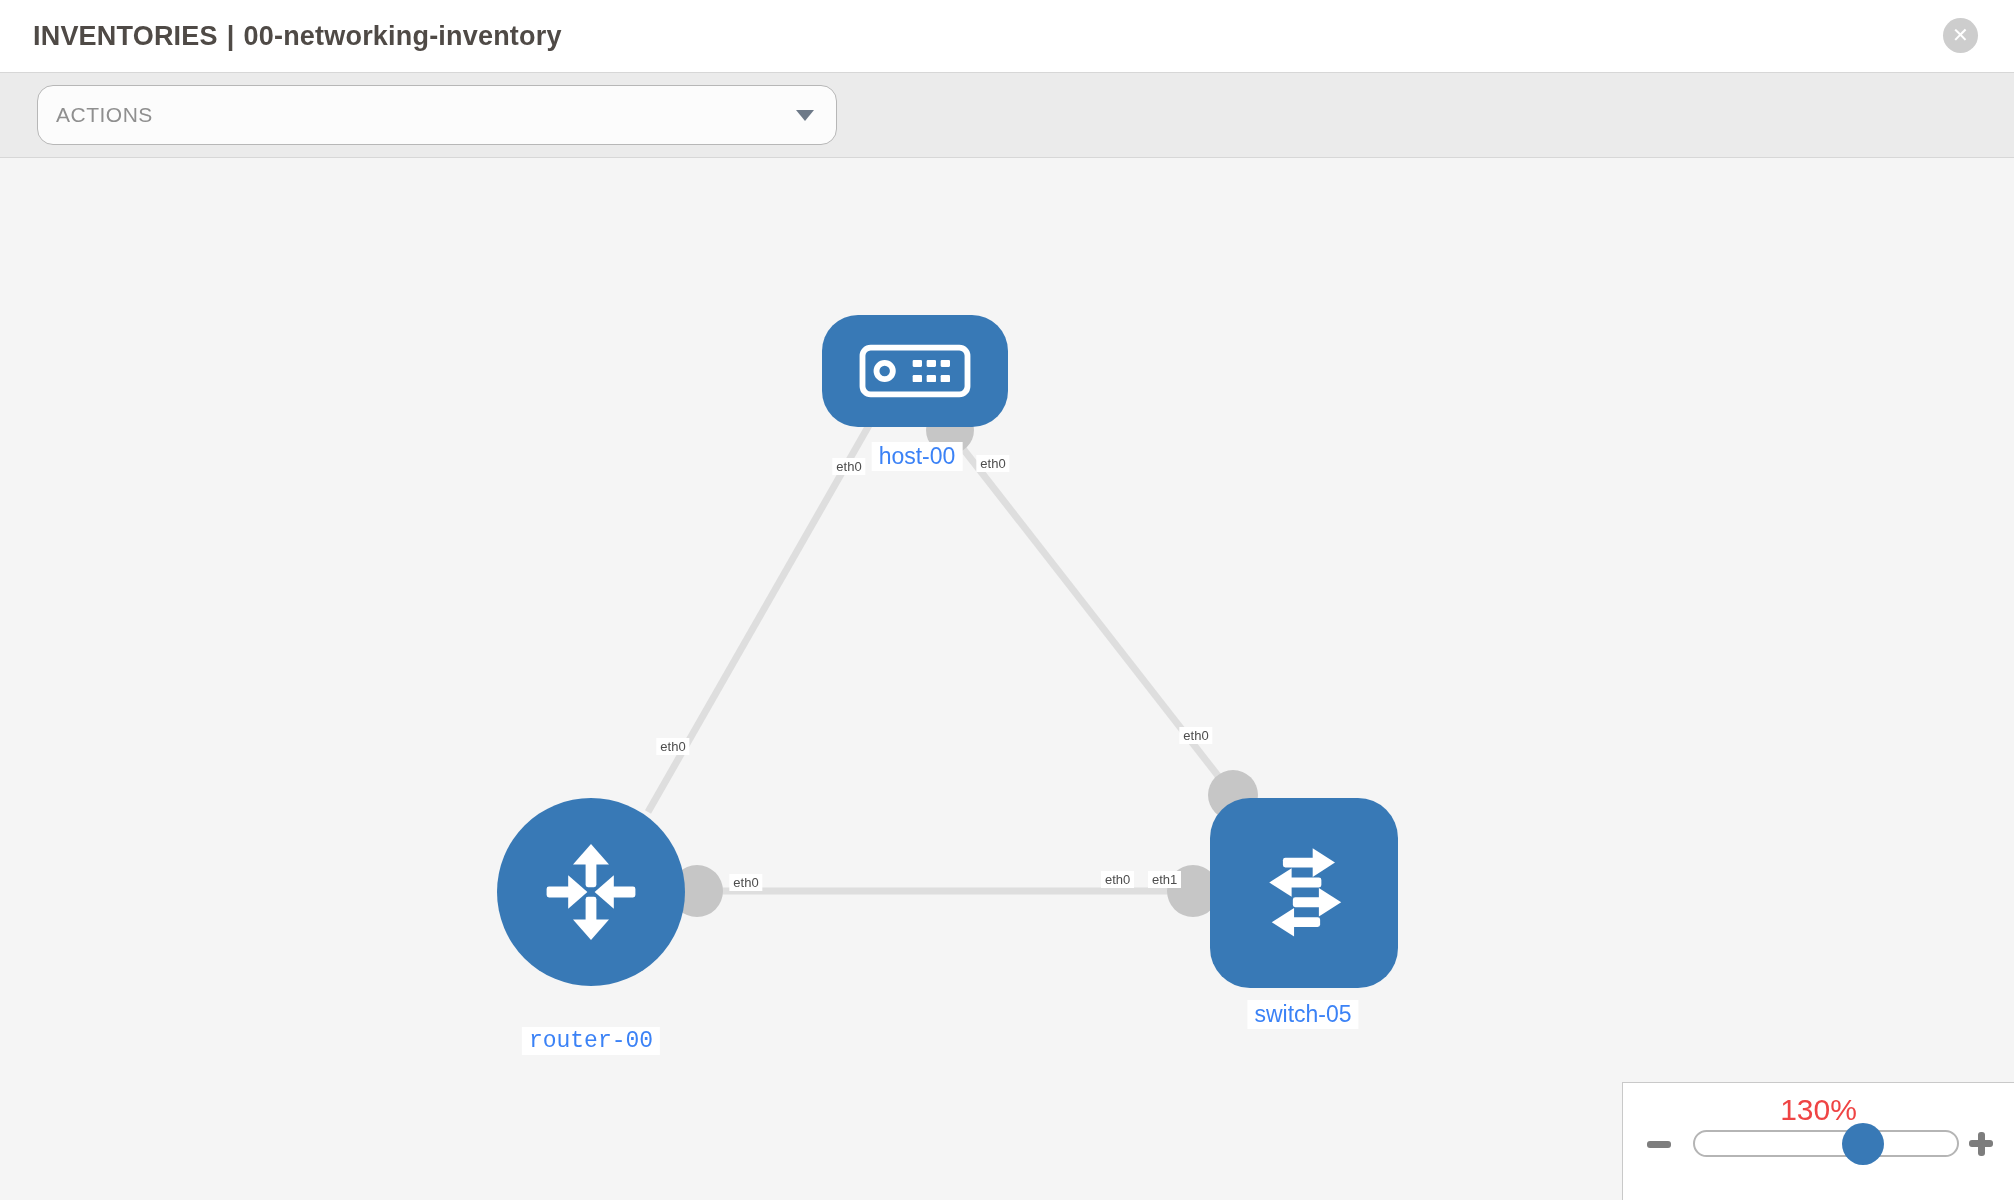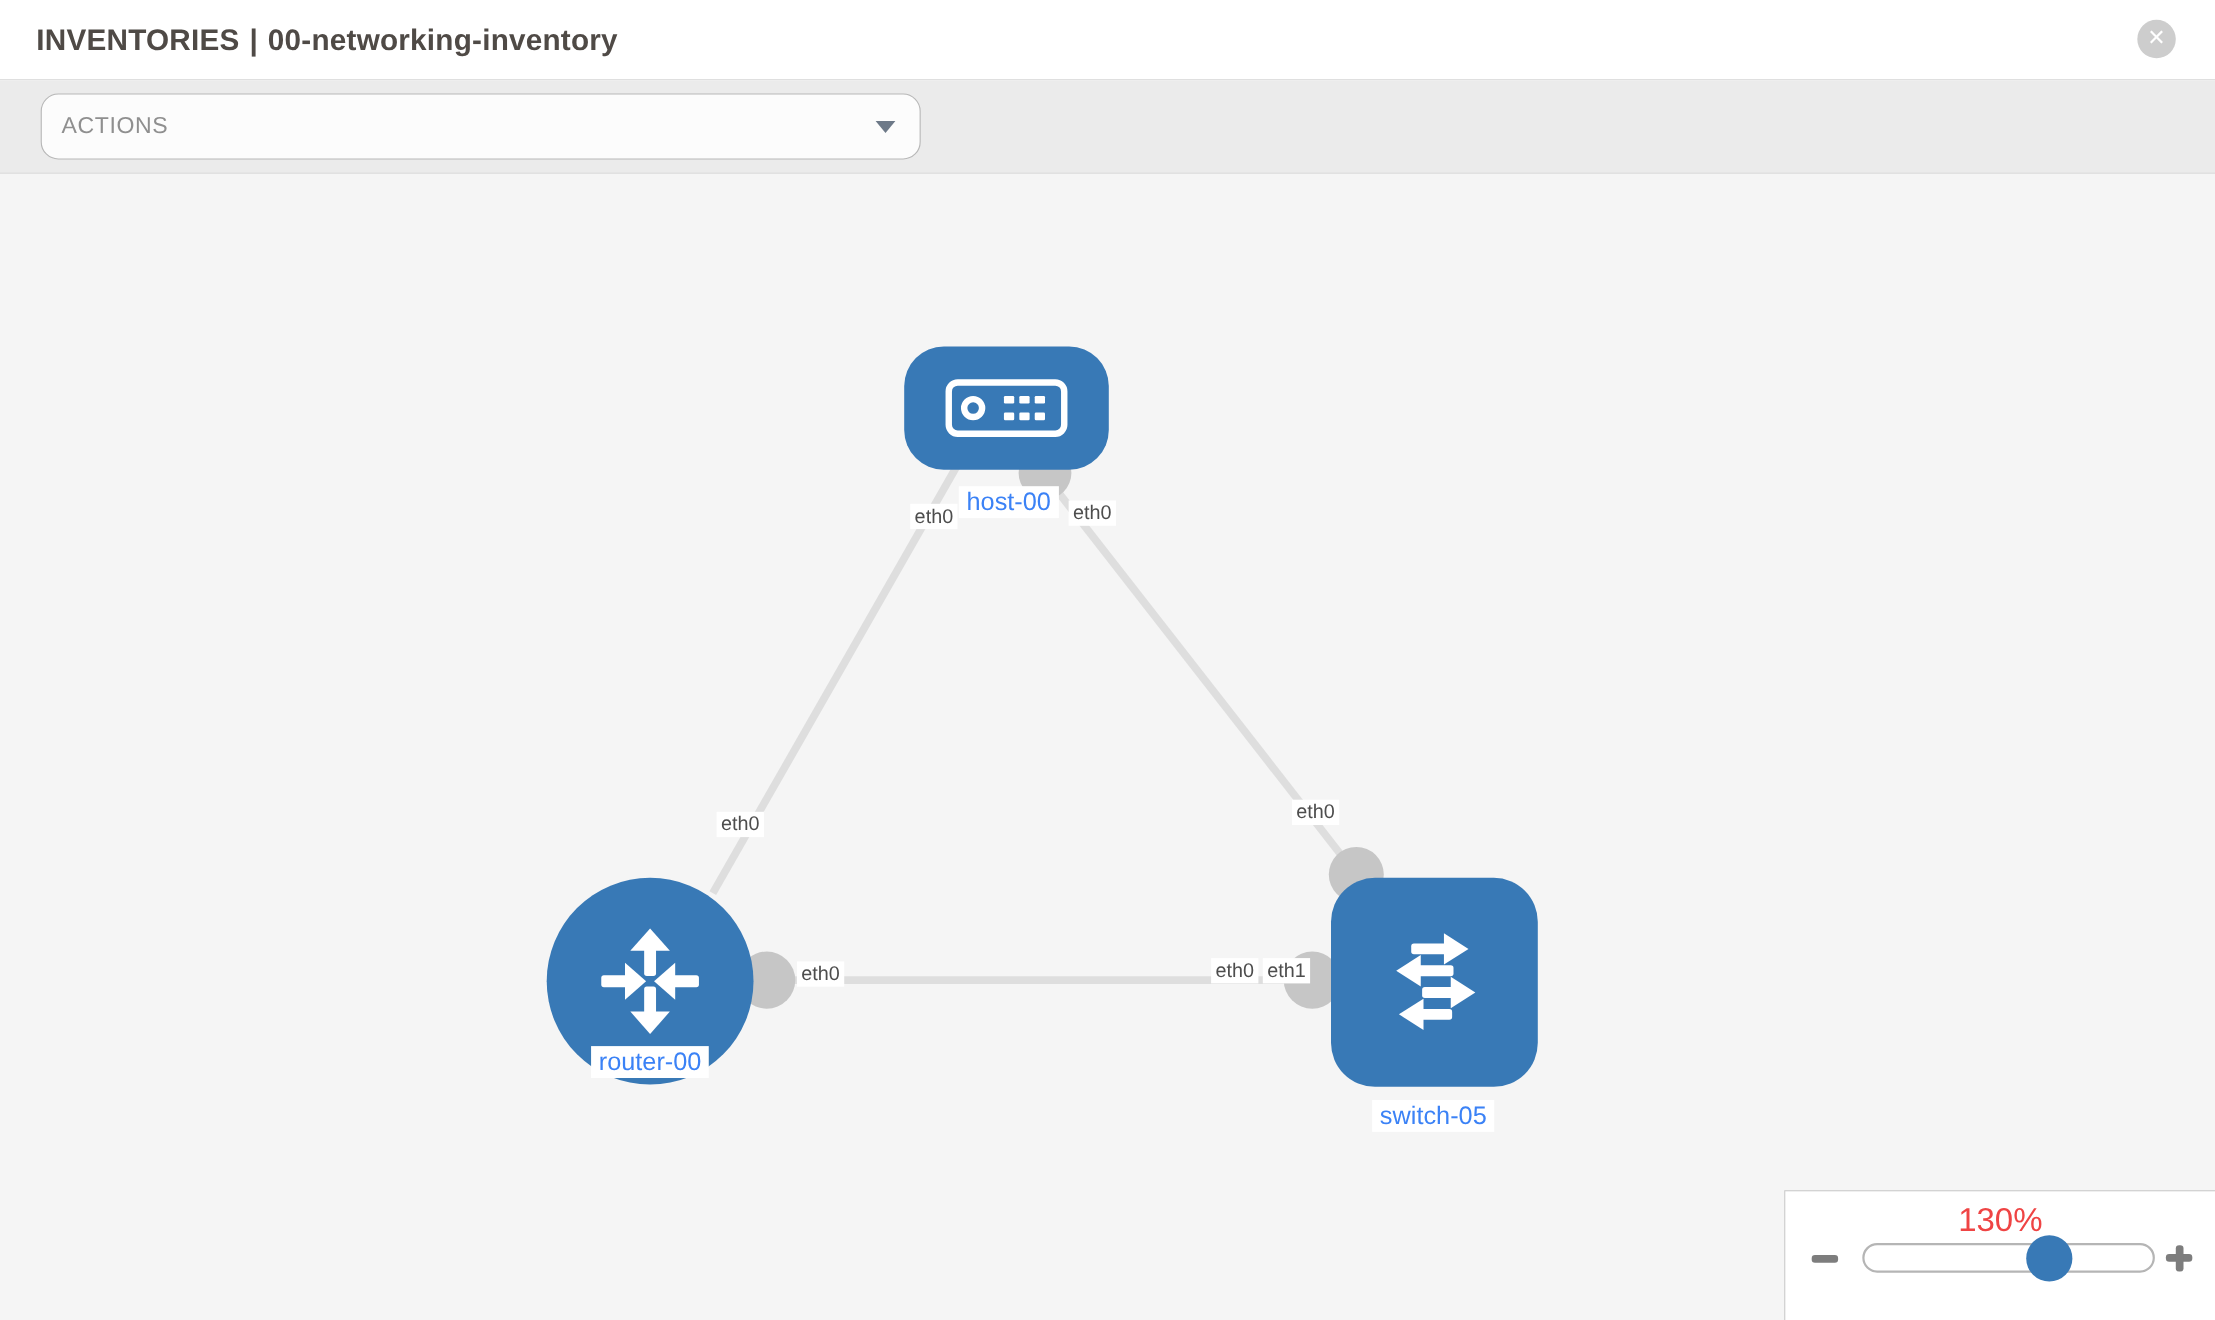--- a/index.html
+++ b/index.html
@@ -65,25 +65,25 @@
   .node-host{left:822px;top:157px;width:186px;height:112px;border-radius:36px;}
   .node-router{left:497px;top:640px;width:188px;height:188px;border-radius:50%;}
   .node-switch{left:1210px;top:640px;width:188px;height:190px;border-radius:40px;}
   .node svg{display:block;}
 
   .node-label{
     position:absolute;transform:translateX(-50%);background:#fff;color:#3b82f6;
     font-size:23px;padding:1px 7px;white-space:nowrap;
   }
   .lbl-host{left:917px;top:284px;}
-  .lbl-router{left:591px;top:793px;}
+  .lbl-router{left:591px;top:869px;font-family:Liberation Mono, monospace;}
   .lbl-switch{left:1303px;top:842px;}
 
   .iface{
-    position:absolute;background:#fff;color:#4d4d4d;font-size:18px;
+    position:absolute;background:#fff;color:#4d4d4d;font-size:13px;
     padding:1px 4px;white-space:nowrap;
   }
   .if-center{transform:translateX(-50%);}
   .if-host-left{left:849px;top:300px;}
   .if-host-right{left:993px;top:297px;}
   .if-router-link{left:673px;top:580px;}
   .if-switch-top{left:1196px;top:569px;}
   .if-mid-router{left:746px;top:716px;}
   .if-mid-back{left:1101px;top:713px;transform:none;}
   .if-mid-front{left:1124px;top:713px;transform:none;margin-left:24px;}

